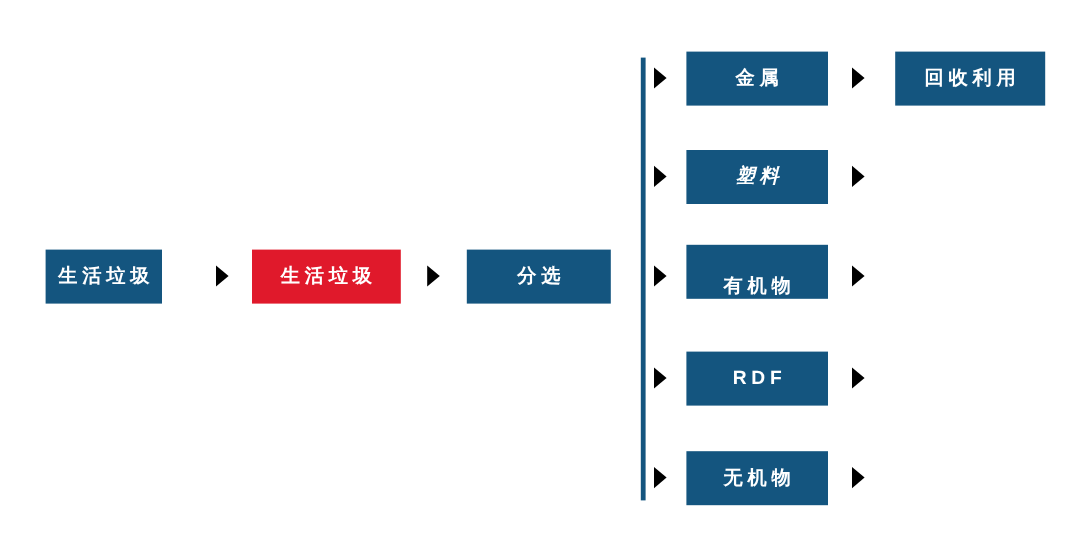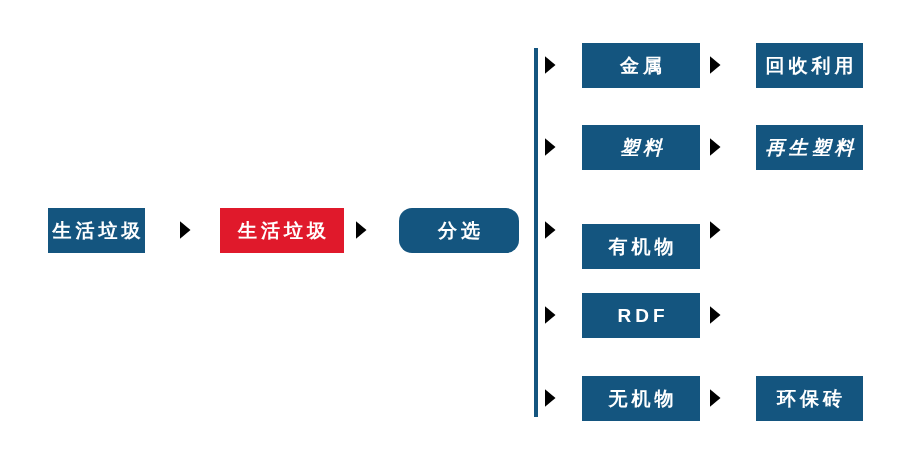--- a/index.html
+++ b/index.html
@@ -16,55 +16,54 @@
     background:var(--background);
     font-family:"Liberation Sans","DejaVu Sans",sans-serif;
     overflow:hidden;
   }
   .node{
     position:absolute;
     height:45px;
     display:flex;align-items:center;justify-content:center;
     background:var(--node-blue);
     color:var(--label-text);
-    font-size:19px;
+    font-size:16px;
     font-weight:bold;
     letter-spacing:4px;
     text-indent:4px;
     white-space:nowrap;
     box-sizing:border-box;
-    margin-left:10px;
   }
   .node.red{background:var(--node-red);}
   .arrow{
     position:absolute;
     width:30px;height:24px;
     display:block;
   }
   .trunk{
     position:absolute;
     left:534px;top:48px;
     width:4px;height:369px;
     background:var(--arrow);
   }
   
   .n-src   {left:38px;  top:208px; width:97px;}
   .n-crush {left:210px; top:208px; width:124px;}
-  .n-sort  {left:389px; top:208px; width:120px;border-radius:13px;}
+  .n-sort  {left:389px; top:208px; width:120px;}
   .a-main1 {left:170px; top:218px;}
   .a-main2 {left:346px; top:218px;}
   
   .col-cat {left:572px; width:118px;}
-  .col-out {left:746px; width:107px;}
+  .col-out {left:746px; width:125px;}
   .a-branch{left:535px;}
   .a-mid   {left:700px;}
   
   .r0{top:43px;}  .r0a{top:53px;}
   .r1{top:125px;font-style:italic;} .r1a{top:135px;}
-  .r2{top:224px;} .r2a{top:218px;}
+  .r2{top:204px;align-items:flex-end;} .r2a{top:218px;}
   .r3{top:293px;} .r3a{top:303px;}
   .r4{top:376px;} .r4a{top:386px;}
 </style>
 </head>
 <body>
 
 <svg width="0" height="0" style="position:absolute">
   <defs>
     <g id="arrow-glyph">
       <line x1="1" y1="12" x2="17" y2="12" stroke-width="3.4"></line>
@@ -112,23 +111,20 @@
 
   <svg class="arrow a-branch r1a" viewBox="0 0 30 24">
       <use href="#arrow-glyph"></use>
     </svg>
   <div class="node col-cat r1">
     <span>塑料</span>
   </div>
   <svg class="arrow a-mid r1a" viewBox="0 0 30 24">
       <use href="#arrow-glyph"></use>
     </svg>
-  <div class="node col-out r1">
-    <span>再生塑料</span>
-  </div>
 
   <svg class="arrow a-branch r2a" viewBox="0 0 30 24">
       <use href="#arrow-glyph"></use>
     </svg>
   <div class="node col-cat r2">
     <span>有机物</span>
   </div>
   <svg class="arrow a-mid r2a" viewBox="0 0 30 24">
       <use href="#arrow-glyph"></use>
     </svg>
@@ -145,17 +141,14 @@
 
   <svg class="arrow a-branch r4a" viewBox="0 0 30 24">
       <use href="#arrow-glyph"></use>
     </svg>
   <div class="node col-cat r4">
     <span>无机物</span>
   </div>
   <svg class="arrow a-mid r4a" viewBox="0 0 30 24">
       <use href="#arrow-glyph"></use>
     </svg>
-  <div class="node col-out r4">
-    <span>环保砖</span>
-  </div>
 
 </div>
 
 </body></html>

